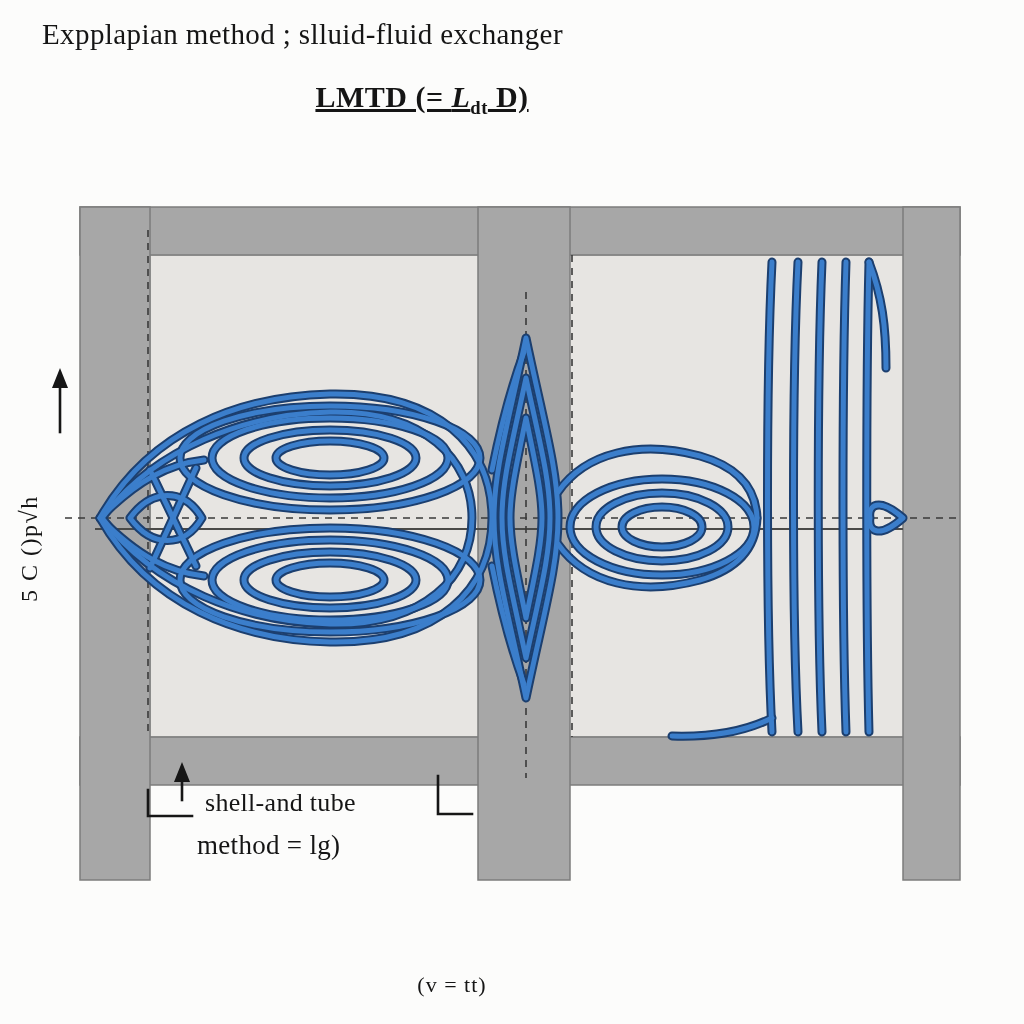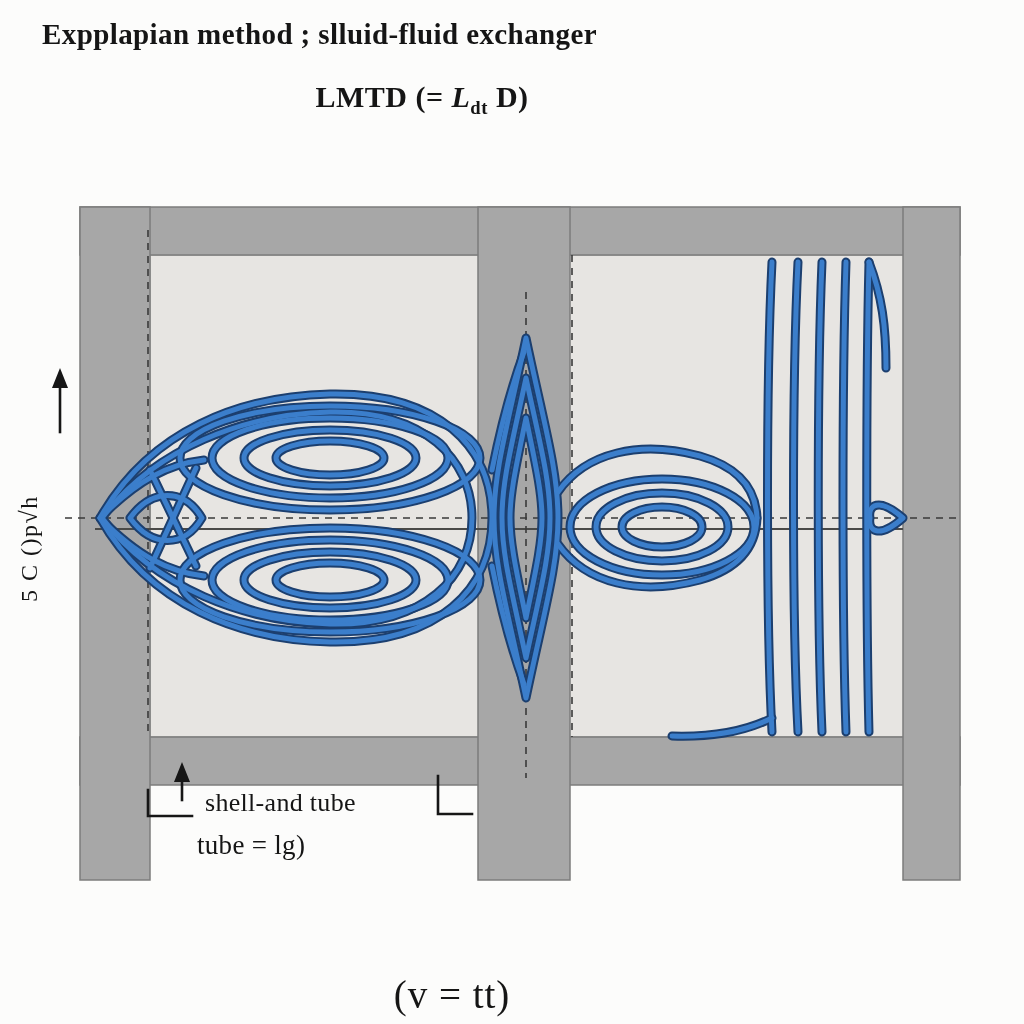--- a/index.html
+++ b/index.html
@@ -3,33 +3,33 @@
 <meta charset="utf-8">
 <style>
   html,body{margin:0;padding:0;}
   body{
     width:1024px;height:1024px;position:relative;overflow:hidden;
     background:#fcfcfb;color:#151515;
     font-family:"Liberation Serif", serif;
   }
   .abs{position:absolute;}
   .title{
-    left:42px;top:18px;font-size:29px;font-weight:700;letter-spacing:.4px;white-space:nowrap;
+    left:42px;top:18px;font-size:29px;font-weight:400;letter-spacing:.4px;white-space:nowrap;
   }
   .subtitle{
-    left:0;top:80px;width:844px;text-align:center;font-size:30px;font-weight:600;letter-spacing:.5px;
+    left:0;top:80px;width:844px;text-align:center;font-size:30px;font-weight:600;letter-spacing:.5px;text-decoration:underline;
   }
   .subtitle sub{font-size:.62em;}
   .side-label{
     left:16px;top:602px;transform:rotate(-90deg);transform-origin:0 0;
     font-size:24px;letter-spacing:1.5px;white-space:nowrap;
   }
   .anno-line1{left:205px;top:788px;font-size:26px;letter-spacing:.3px;white-space:nowrap;}
   .anno-line2{left:197px;top:830px;font-size:27px;letter-spacing:.3px;white-space:nowrap;}
-  .caption{left:0;top:972px;width:904px;text-align:center;font-size:39px;letter-spacing:1px;}
+  .caption{left:0;top:972px;width:904px;text-align:center;font-size:22px;letter-spacing:1px;}
   svg.diagram{left:0;top:0;}
   .wall{fill:#a7a7a7;stroke:#7c7c7c;stroke-width:1.5;}
   .interior{fill:#e7e5e2;stroke:#8d8b88;stroke-width:1;}
   .dash{stroke:#3a3a3a;stroke-width:1.6;stroke-dasharray:7 6;fill:none;}
   .solidline{stroke:#4a4a48;stroke-width:2;fill:none;}
   use.flow-out{stroke:#1c3f6f;stroke-width:9;fill:none;stroke-linecap:round;stroke-linejoin:round;}
   use.flow-in{stroke:#3b7ecb;stroke-width:5;fill:none;stroke-linecap:round;stroke-linejoin:round;}
   .marks{stroke:#161616;stroke-width:2.6;fill:none;stroke-linecap:square;}
   .arrowhead{fill:#161616;stroke:none;}
 </style>
@@ -37,21 +37,21 @@
 <body>
 
 <div class="abs title">Expplapian method ; slluid-fluid exchanger</div>
 <div class="abs subtitle">
   <span>LMTD (= </span><span style="font-style:italic">L</span><sub>dt</sub><span> D)</span>
 </div>
 
 <div class="abs side-label">5 C ()p√h</div>
 
 <div class="abs anno-line1">shell-and tube</div>
-<div class="abs anno-line2">tube = lg)</div>
+<div class="abs anno-line2">method = lg)</div>
 
 <div class="abs caption">(v = tt)</div>
 
 <svg class="abs diagram" width="1024" height="1024" viewBox="0 0 1024 1024">
 
   <defs>
     <g id="flows">
 
       <path d="M100 518 C150 430 240 396 330 394 C440 392 492 448 492 518 C492 588 440 644 330 642 C240 640 150 606 100 518 Z"></path>
       <path d="M102 518 C155 448 245 414 330 412 C425 410 472 460 472 518 C472 576 425 626 330 624 C245 622 155 588 102 518 Z"></path>

